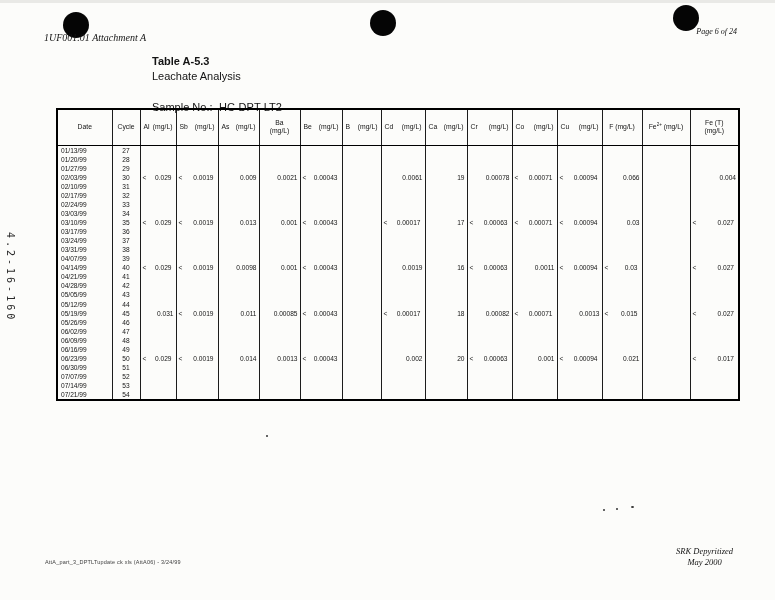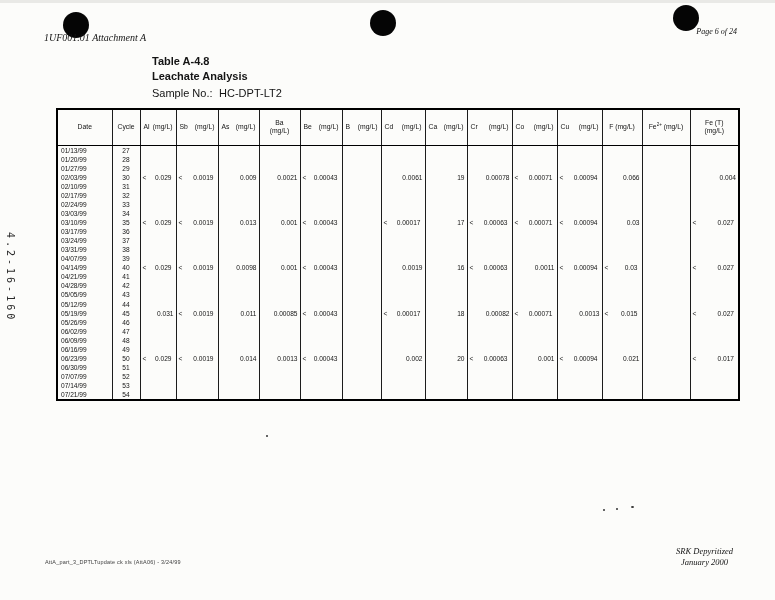--- a/index.html
+++ b/index.html
@@ -16,21 +16,21 @@
   .punch-1 { left:63px;  top:12px; }
   .punch-2 { left:370px; top:10px; }
   .punch-3 { left:673px; top:5px;  }
 
   .annot { font-family:"Liberation Serif", serif; font-style:italic; }
   .attachment { position:absolute; left:44px; top:32px; font-size:10px;font-family:Liberation Serif, serif; }
   .pagenum    { position:absolute; right:38px; top:27px; font-size:8px;margin-left:7px; }
 
   .titleblock { position:absolute; left:152px; top:55px; line-height:1.15; }
   .titleblock .t1 { font-weight:bold; font-size:11px; margin-bottom:2px; }
-  .titleblock .t2 { font-weight:bold; font-size:11px; margin-bottom:4px; }
+  .titleblock .t2 { font-weight:normal; font-size:11px; margin-bottom:18px; }
   .samplerow { font-size:11px; line-height:1.3; }
   .samplerow .lab { display:inline-block; width:64px; }
 
   table#leachate-table {
     position:absolute; left:56px; top:108px;
     border-collapse:collapse; table-layout:fixed;
     border:2px solid #000;
   }
   #leachate-table th, #leachate-table td {
     border-left:1px solid #1c1c1c;
@@ -84,21 +84,21 @@
 <div class="scan-edge"></div>
 
 <div class="punch punch-1"></div>
 <div class="punch punch-2"></div>
 <div class="punch punch-3"></div>
 
 <div class="annot attachment">1UF001.01 Attachment A</div>
 <div class="annot pagenum">Page 6 of 24</div>
 
 <div class="titleblock">
-  <div class="t1">Table A-4.8</div>
+  <div class="t1">Table A-5.3</div>
   <div class="t2">Leachate Analysis</div>
   <div class="samplerow">
     <span class="lab">Sample No.:</span>
     <span>HC-DPT-LT2</span>
   </div>
 </div>
 
 <table id="leachate-table">
   <colgroup>
       <col style="width: 55px;">
@@ -870,14 +870,14 @@
 
 <div class="speck sp1"></div>
 <div class="speck sp2"></div>
 <div class="speck sp3"></div>
 <div class="speck sp4"></div>
 
 <div class="footer-file">AttA_part_3_DPTLTupdate ck xls (AttA06) - 3/24/99</div>
 
 <div class="annot footer-org">
   <div>SRK Depyritized</div>
-  <div>January 2000</div>
+  <div>May 2000</div>
 </div>
 
 </body></html>

